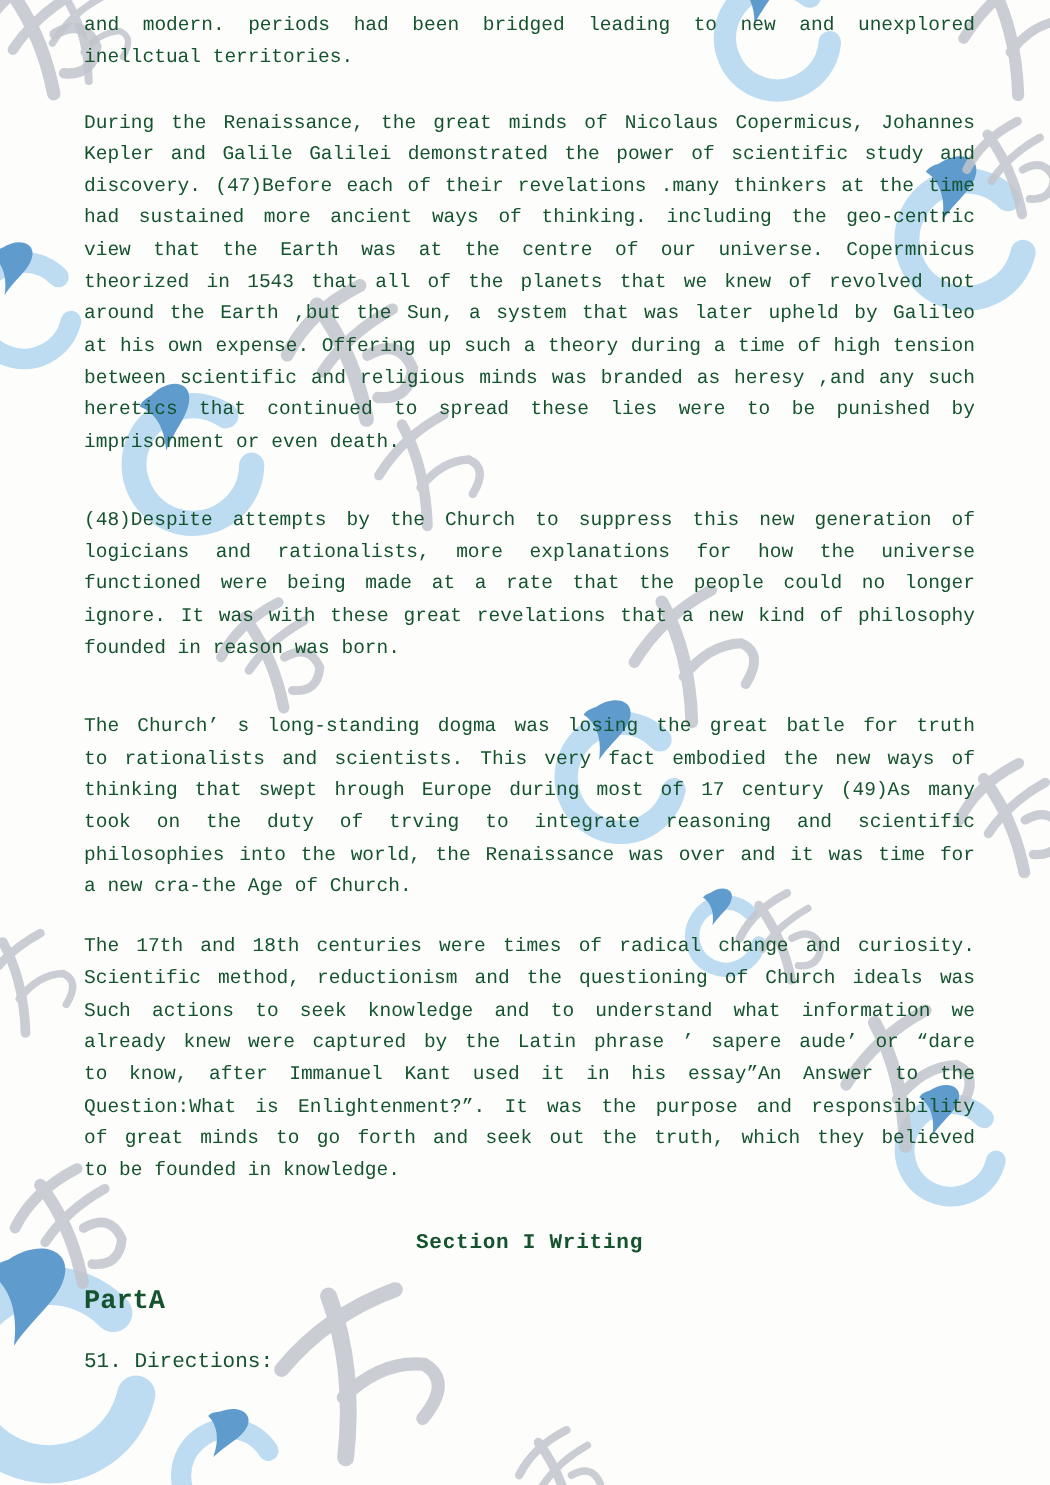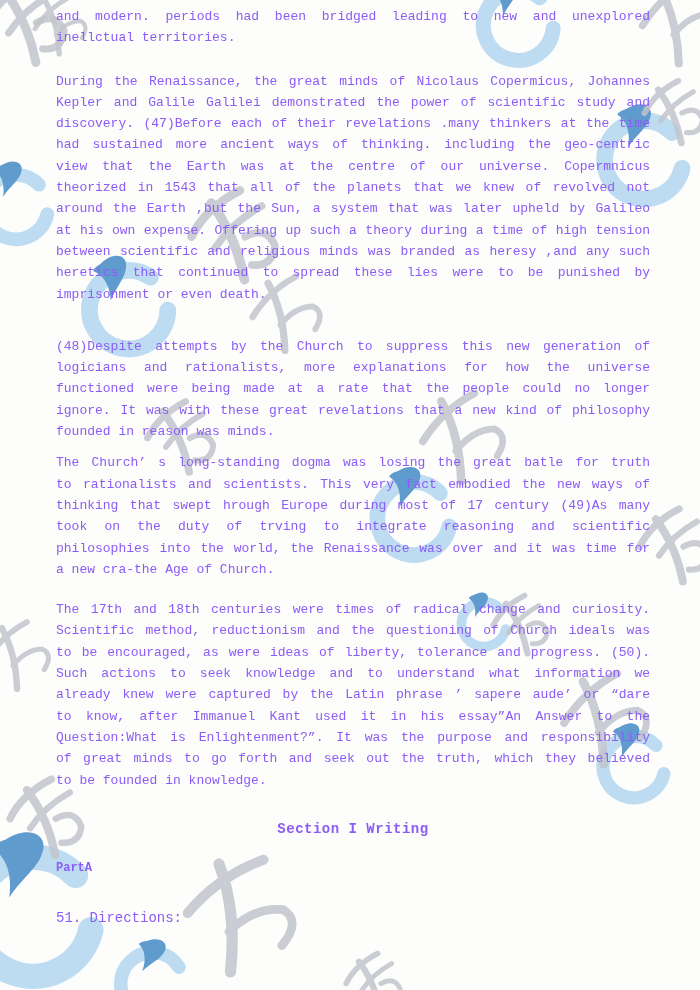--- a/index.html
+++ b/index.html
@@ -11,21 +11,21 @@
   .wm-layer{position:absolute;inset:0;z-index:1;pointer-events:none;}
   .wm{position:absolute;}
   .doc{
     position:absolute;left:56px;top:0;width:594px;z-index:2;
     color:#474747;
   }
   .block{font-size:13px;line-height:21.3px;}
   .line{min-height:21.3px;}
   .just{text-align:justify;text-align-last:justify;}
   .heading-center{text-align:center;font-weight:700;font-size:14px;letter-spacing:.5px;}
-  .heading-left{font-weight:700;font-size:12px;}
+  .heading-left{font-weight:700;font-size:18px;}
   .plain-left{font-size:14px;}
 </style>
 </head>
 <body>
 
 <svg width="0" height="0" style="position:absolute" aria-hidden="true">
   <defs>
     <symbol id="wm-logo" viewBox="0 0 100 100">
       <path d="M75 29 A35 35 0 1 0 84 61" fill="none" stroke="#b7d9f1" stroke-width="15" stroke-linecap="round"></path>
       <path d="M34 8 C46 0 58 4 56 14 C54 24 44 30 36 42 C38 28 34 18 26 13 C28 10 31 9 34 8 Z" fill="#4e92c9"></path>
@@ -116,21 +116,21 @@
       <svg class="wm" width="92" height="92" viewBox="0 0 100 100" style="left: 2px; top: 772px; transform: rotate(-40deg); opacity: 0.85;">
         <use href="#wm-cal-a"></use>
       </svg>
       <svg class="wm" width="125" height="125" viewBox="0 0 100 100" style="left: 178px; top: 850px; transform: rotate(-32deg); opacity: 0.85;">
         <use href="#wm-cal-b"></use>
       </svg>
       <svg class="wm" width="70" height="70" viewBox="0 0 100 100" style="left: 340px; top: 948px; transform: rotate(-40deg); opacity: 0.85;">
         <use href="#wm-cal-a"></use>
       </svg>
     </div>
-  <div class="doc" style="color: #8b5cf6;">
+  <div class="doc" style="color: #14532d;">
       <div class="block paragraph" style="margin-top: 6px;">
         <div class="line just">and modern. periods had been bridged leading to new and unexplored</div>
         <div class="line">inellctual territories.</div>
       </div>
       <div class="block paragraph" style="margin-top: 22px;">
         <div class="line just">During the Renaissance, the great minds of Nicolaus Copermicus, Johannes</div>
         <div class="line just">Kepler and Galile Galilei demonstrated the power of scientific study and</div>
         <div class="line just">discovery. (47)Before each of their revelations .many thinkers at the time</div>
         <div class="line just">had sustained more ancient ways of thinking. including the geo-centric</div>
         <div class="line just">view that the Earth was at the centre of our universe. Copermnicus</div>
@@ -139,44 +139,43 @@
         <div class="line just">at his own expense. Offering up such a theory during a time of high tension</div>
         <div class="line just">between scientific and religious minds was branded as heresy ,and any such</div>
         <div class="line just">heretics that continued to spread these lies were to be punished by</div>
         <div class="line">imprisonment or even death.</div>
       </div>
       <div class="block paragraph" style="margin-top: 31px;">
         <div class="line just">(48)Despite attempts by the Church to suppress this new generation of</div>
         <div class="line just">logicians and rationalists, more explanations for how the universe</div>
         <div class="line just">functioned were being made at a rate that the people could no longer</div>
         <div class="line just">ignore. It was with these great revelations that a new kind of philosophy</div>
-        <div class="line">founded in reason was minds.</div>
+        <div class="line">founded in reason was born.</div>
       </div>
-      <div class="block paragraph" style="margin-top: 10px;">
+      <div class="block paragraph" style="margin-top: 31px;">
         <div class="line just">The Church’ s long-standing dogma was losing the great batle for truth</div>
         <div class="line just">to rationalists and scientists. This very fact embodied the new ways of</div>
         <div class="line just">thinking that swept hrough Europe during most of 17 century (49)As many</div>
         <div class="line just">took on the duty of trving to integrate reasoning and scientific</div>
         <div class="line just">philosophies into the world, the Renaissance was over and it was time for</div>
         <div class="line">a new cra-the Age of Church.</div>
       </div>
       <div class="block paragraph" style="margin-top: 19px;">
         <div class="line just">The 17th and 18th centuries were times of radical change and curiosity.</div>
         <div class="line just">Scientific method, reductionism and the questioning of Church ideals was</div>
-        <div class="line just">to be encouraged, as were ideas of liberty, tolerance and progress. (50).</div>
         <div class="line just">Such actions to seek knowledge and to understand what information we</div>
         <div class="line just">already knew were captured by the Latin phrase ’ sapere aude’ or “dare</div>
         <div class="line just">to know, after Immanuel Kant used it in his essay”An Answer to the</div>
         <div class="line just">Question:What is Enlightenment?”. It was the purpose and responsibility</div>
         <div class="line just">of great minds to go forth and seek out the truth, which they believed</div>
         <div class="line">to be founded in knowledge.</div>
       </div>
       <div class="block heading-center" style="margin-top: 28px;">
         <div class="line">Section I Writing</div>
       </div>
       <div class="block heading-left" style="margin-top: 18px;">
         <div class="line">PartA</div>
       </div>
-      <div class="block plain-left" style="margin-top: 29px;">
+      <div class="block plain-left" style="margin-top: 19px;">
         <div class="line">51. Directions:</div>
       </div>
     </div>
 </div>
 
 </body></html>

